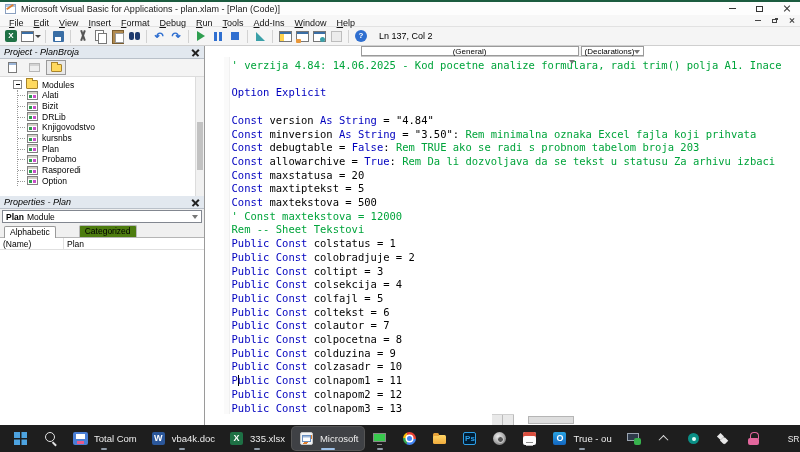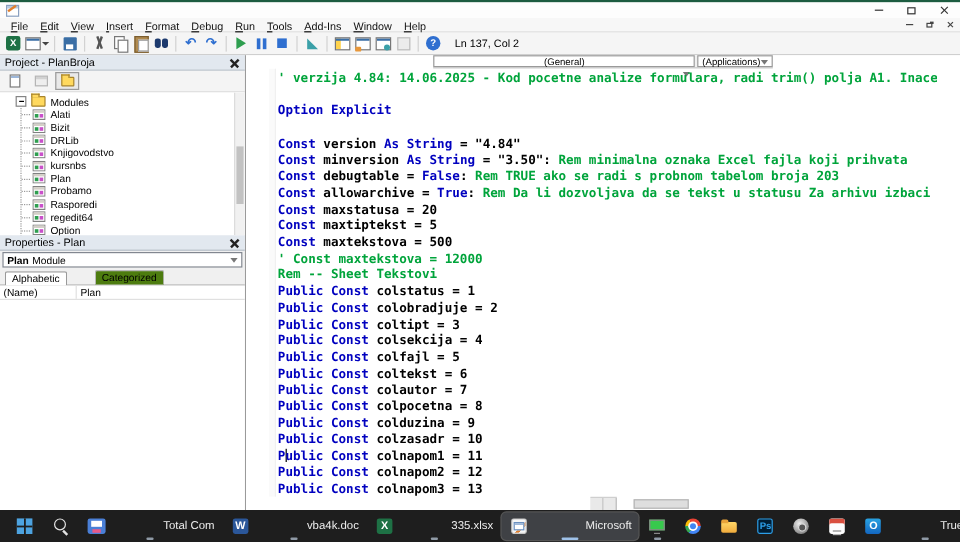--- a/index.html
+++ b/index.html
@@ -73,21 +73,21 @@
   .vi-help::before { content:"?"; width:12px; height:12px; border-radius:50%; background:#2f6fd0; color:#fff;
       font:bold 8px/12px "Liberation Sans",sans-serif; text-align:center; }
   .lncol { font-size:9px; color:#000; margin-left:10px; white-space:nowrap; }
 
   
   .main { display:flex; height:379px; }
   .left { width:205px; flex:none; display:flex; flex-direction:column; border-right:1px solid #9a9a9a; background:#f0f0f0; }
 
   .panel-header { height:13px; background:#e2e8ef; border-bottom:1px solid #b9c0c9; display:flex; align-items:center;
                   padding:0 3px 0 4px; }
-  .panel-title { font-size:9px; color:#000; white-space:nowrap; }
+  .panel-title { font-size:9px; color:#000; white-space:nowrap;font-style:italic; }
   .panel-close { margin-left:auto; position:relative; width:11px; height:11px; }
   .panel-close::before,.panel-close::after { content:""; position:absolute; left:1px; top:5px; width:9px; height:1.5px; background:#222; }
   .panel-close::before { transform:rotate(45deg); } .panel-close::after { transform:rotate(-45deg); }
 
   .project-panel { height:150px; display:flex; flex-direction:column; }
   .pp-toolbar { height:18px; background:#f4f4f4; border-bottom:1px solid #dcdcdc; display:flex; align-items:center; padding-left:2px; gap:2px; }
   .pi-btn { width:20px; height:15px; display:flex; align-items:center; justify-content:center; border:1px solid transparent; }
   .pi-btn.pressed { border-color:#9a9a9a; background:#e9e9e9; }
   .pi-code-i { width:9px; height:11px; background:#fff; border:1px solid #7a7a7a; box-shadow:inset 0 2px 0 #9db7d9; }
   .pi-object-i { width:11px; height:9px; background:#eee; border:1px solid #b5b5b5; box-shadow:inset 0 2px 0 #d2d2d2; }
@@ -123,39 +123,39 @@
 
   
   .codepane { flex:1; display:flex; flex-direction:column; background:#fff; min-width:0;align-items:center; }
   .combo-row { height:11px; background:#f0f0f0; border-bottom:1px solid #c8c8c8; display:flex; }
   .code-combo { background:#fff; border:1px solid #9a9a9a; font-size:8px; display:flex; align-items:center; padding:0 3px; }
   .code-combo.left { width:218px; flex:none; }
   .code-combo.right { flex:1; margin-left:2px; }
   .codearea { flex:1; display:flex; overflow:hidden; position:relative; }
   .gutter { width:6px; background:#fafafa; border-right:1px solid #f0f0f0; flex:none; }
   #code { flex:1; font-family:"DejaVu Sans Mono", monospace; font-size:10.5px; line-height:13.7px;
-          white-space:pre; padding:2px 0 0 2px; overflow:hidden;font-weight:bold; }
+          white-space:pre; padding:2px 0 0 2px; overflow:hidden; }
   .c-kw  { color:#0000BF; }
   .c-com { color:#00A43B; }
   .c-txt { color:#000000; }
   .caret { display:inline-block; width:1.5px; height:11px; background:#000; margin-right:-1.5px; vertical-align:-2px; }
   .hscroll { height:11px; border-top:1px solid #cfcfcf; background:#f3f3f3; display:flex; }
   .split-btn { width:11px; border-right:1px solid #bbb; background:#e9e9e9; flex:none; }
   .hs-track { flex:1; position:relative; }
   .hs-thumb { position:absolute; left:14px; top:1px; bottom:1px; width:46px; background:#dedede; border:1px solid #b5b5b5; }
 
   
   .taskbar { height:27px; background:#1e1e1e; display:flex; align-items:center; padding:0 6px; gap:1px; color:#ededed; }
   .tb-btn { height:23px; border-radius:4px; display:flex; align-items:center; gap:5px; padding:0 6px; position:relative;
             background:transparent; border:none; color:#ededed; font-size:9.5px; font-family:"Liberation Sans",sans-serif; }
   .tb-btn.active { background:#3f4145; box-shadow:0 0 0 1px #555; }
   .tb-btn.running::after { content:""; position:absolute; bottom:0px; left:50%; transform:translateX(-50%);
             width:6px; height:2px; border-radius:1px; background:#8f9aa6; }
   .tb-btn.active.running::after { width:14px; background:#9ec1e8; }
-  .tb-label { white-space:nowrap;margin-left:42px; }
+  .tb-label { white-space:nowrap; }
   .tb-right { margin-left:auto; display:flex; align-items:center; gap:15px; }
   .tb-lang { font-size:8.5px; padding:0 5px; }
 
   .tb-ico { width:17px; height:17px; display:inline-flex; align-items:center; justify-content:center; position:relative; flex:none; }
   .ico-start::before { content:""; width:13px; height:13px; background-color:#4da3e0;
      background-image:linear-gradient(#1e1e1e,#1e1e1e),linear-gradient(#1e1e1e,#1e1e1e);
      background-size:1.5px 100%,100% 1.5px; background-position:center; background-repeat:no-repeat; }
   .ico-search::before { content:""; width:8px; height:8px; border:1.5px solid #e3e3e3; border-radius:50%; position:absolute; top:2px; left:3px; }
   .ico-search::after { content:""; width:5px; height:1.5px; background:#e3e3e3; position:absolute; bottom:3px; right:2px; transform:rotate(45deg); }
   .ico-totalcmd::before { content:""; position:absolute; inset:2px 1px; background:#4a7fd6; border-radius:2px; }
@@ -194,20 +194,21 @@
   .ico-lock::after { content:""; position:absolute; left:3px; top:8px; width:11px; height:7px; background:#e3679d; border-radius:2px; }
 </style>
 </head>
 <body>
 
 <div class="screen">
   <div class="accent-line"></div>
 
   <div class="titlebar">
     <span class="app-icon"></span>
+    <span class="title-text">Microsoft Visual Basic for Applications - plan.xlam - [Plan (Code)]</span>
     <div class="win-controls">
       <span class="win-btn">
           <span class="g-min"></span>
         </span>
       <span class="win-btn">
           <span class="g-max"></span>
         </span>
       <span class="win-btn">
           <span class="x-glyph"></span>
         </span>
@@ -376,31 +377,20 @@
   </div>
               <div class="tree-row">
     <span class="module-icon">
       <svg width="11" height="9" viewBox="0 0 11 9">
         <rect x="0.5" y="0.5" width="10" height="8" fill="#ffffff" stroke="#808080"></rect>
         <rect x="1" y="1" width="9" height="2" fill="#d4d0c8"></rect>
         <rect x="2" y="4" width="3" height="3" fill="#2e9e4f"></rect>
         <rect x="6" y="4" width="3" height="3" fill="#c94fc9"></rect>
       </svg>
     </span>
-    <span class="tree-label">regedit64</span>
-  </div>
-              <div class="tree-row">
-    <span class="module-icon">
-      <svg width="11" height="9" viewBox="0 0 11 9">
-        <rect x="0.5" y="0.5" width="10" height="8" fill="#ffffff" stroke="#808080"></rect>
-        <rect x="1" y="1" width="9" height="2" fill="#d4d0c8"></rect>
-        <rect x="2" y="4" width="3" height="3" fill="#2e9e4f"></rect>
-        <rect x="6" y="4" width="3" height="3" fill="#c94fc9"></rect>
-      </svg>
-    </span>
     <span class="tree-label">Option</span>
   </div>
             </div>
           <div class="vscroll">
             <div class="vscroll-thumb"></div>
           </div>
         </div>
       </section>
 
       <section class="props-panel">
@@ -427,21 +417,21 @@
 
     </div>
 
     <div class="codepane">
       <div class="combo-row">
         <div class="code-combo left">
           <span>(General)</span>
           <span class="combo-chevron"></span>
         </div>
         <div class="code-combo right">
-          <span>(Applications)</span>
+          <span>(Declarations)</span>
           <span class="combo-chevron"></span>
         </div>
       </div>
       <div class="codearea">
         <div class="gutter"></div>
         <div id="code"><div class="code-line"><span class="c-com">' verzija 4.84: 14.06.2025 - Kod pocetne analize formulara, radi trim() polja A1. Inace</span></div><div class="code-line">&nbsp;</div><div class="code-line"><span class="c-kw">Option Explicit</span></div><div class="code-line">&nbsp;</div><div class="code-line"><span class="c-kw">Const </span><span class="c-txt">version </span><span class="c-kw">As String</span><span class="c-txt"> = "4.84"</span></div><div class="code-line"><span class="c-kw">Const </span><span class="c-txt">minversion </span><span class="c-kw">As String</span><span class="c-txt"> = "3.50": </span><span class="c-com">Rem minimalna oznaka Excel fajla koji prihvata</span></div><div class="code-line"><span class="c-kw">Const </span><span class="c-txt">debugtable = </span><span class="c-kw">False</span><span class="c-txt">: </span><span class="c-com">Rem TRUE ako se radi s probnom tabelom broja 203</span></div><div class="code-line"><span class="c-kw">Const </span><span class="c-txt">allowarchive = </span><span class="c-kw">True</span><span class="c-txt">: </span><span class="c-com">Rem Da li dozvoljava da se tekst u statusu Za arhivu izbaci</span></div><div class="code-line"><span class="c-kw">Const </span><span class="c-txt">maxstatusa = 20</span></div><div class="code-line"><span class="c-kw">Const </span><span class="c-txt">maxtiptekst = 5</span></div><div class="code-line"><span class="c-kw">Const </span><span class="c-txt">maxtekstova = 500</span></div><div class="code-line"><span class="c-com">' Const maxtekstova = 12000</span></div><div class="code-line"><span class="c-com">Rem -- Sheet Tekstovi</span></div><div class="code-line"><span class="c-kw">Public Const </span><span class="c-txt">colstatus = 1</span></div><div class="code-line"><span class="c-kw">Public Const </span><span class="c-txt">colobradjuje = 2</span></div><div class="code-line"><span class="c-kw">Public Const </span><span class="c-txt">coltipt = 3</span></div><div class="code-line"><span class="c-kw">Public Const </span><span class="c-txt">colsekcija = 4</span></div><div class="code-line"><span class="c-kw">Public Const </span><span class="c-txt">colfajl = 5</span></div><div class="code-line"><span class="c-kw">Public Const </span><span class="c-txt">coltekst = 6</span></div><div class="code-line"><span class="c-kw">Public Const </span><span class="c-txt">colautor = 7</span></div><div class="code-line"><span class="c-kw">Public Const </span><span class="c-txt">colpocetna = 8</span></div><div class="code-line"><span class="c-kw">Public Const </span><span class="c-txt">colduzina = 9</span></div><div class="code-line"><span class="c-kw">Public Const </span><span class="c-txt">colzasadr = 10</span></div><div class="code-line"><span class="c-kw">P</span><span class="caret"></span><span class="c-kw">ublic Const </span><span class="c-txt">colnapom1 = 11</span></div><div class="code-line"><span class="c-kw">Public Const </span><span class="c-txt">colnapom2 = 12</span></div><div class="code-line"><span class="c-kw">Public Const </span><span class="c-txt">colnapom3 = 13</span></div></div>
       </div>
       <div class="hscroll">
         <span class="split-btn"></span>
         <span class="split-btn"></span>

